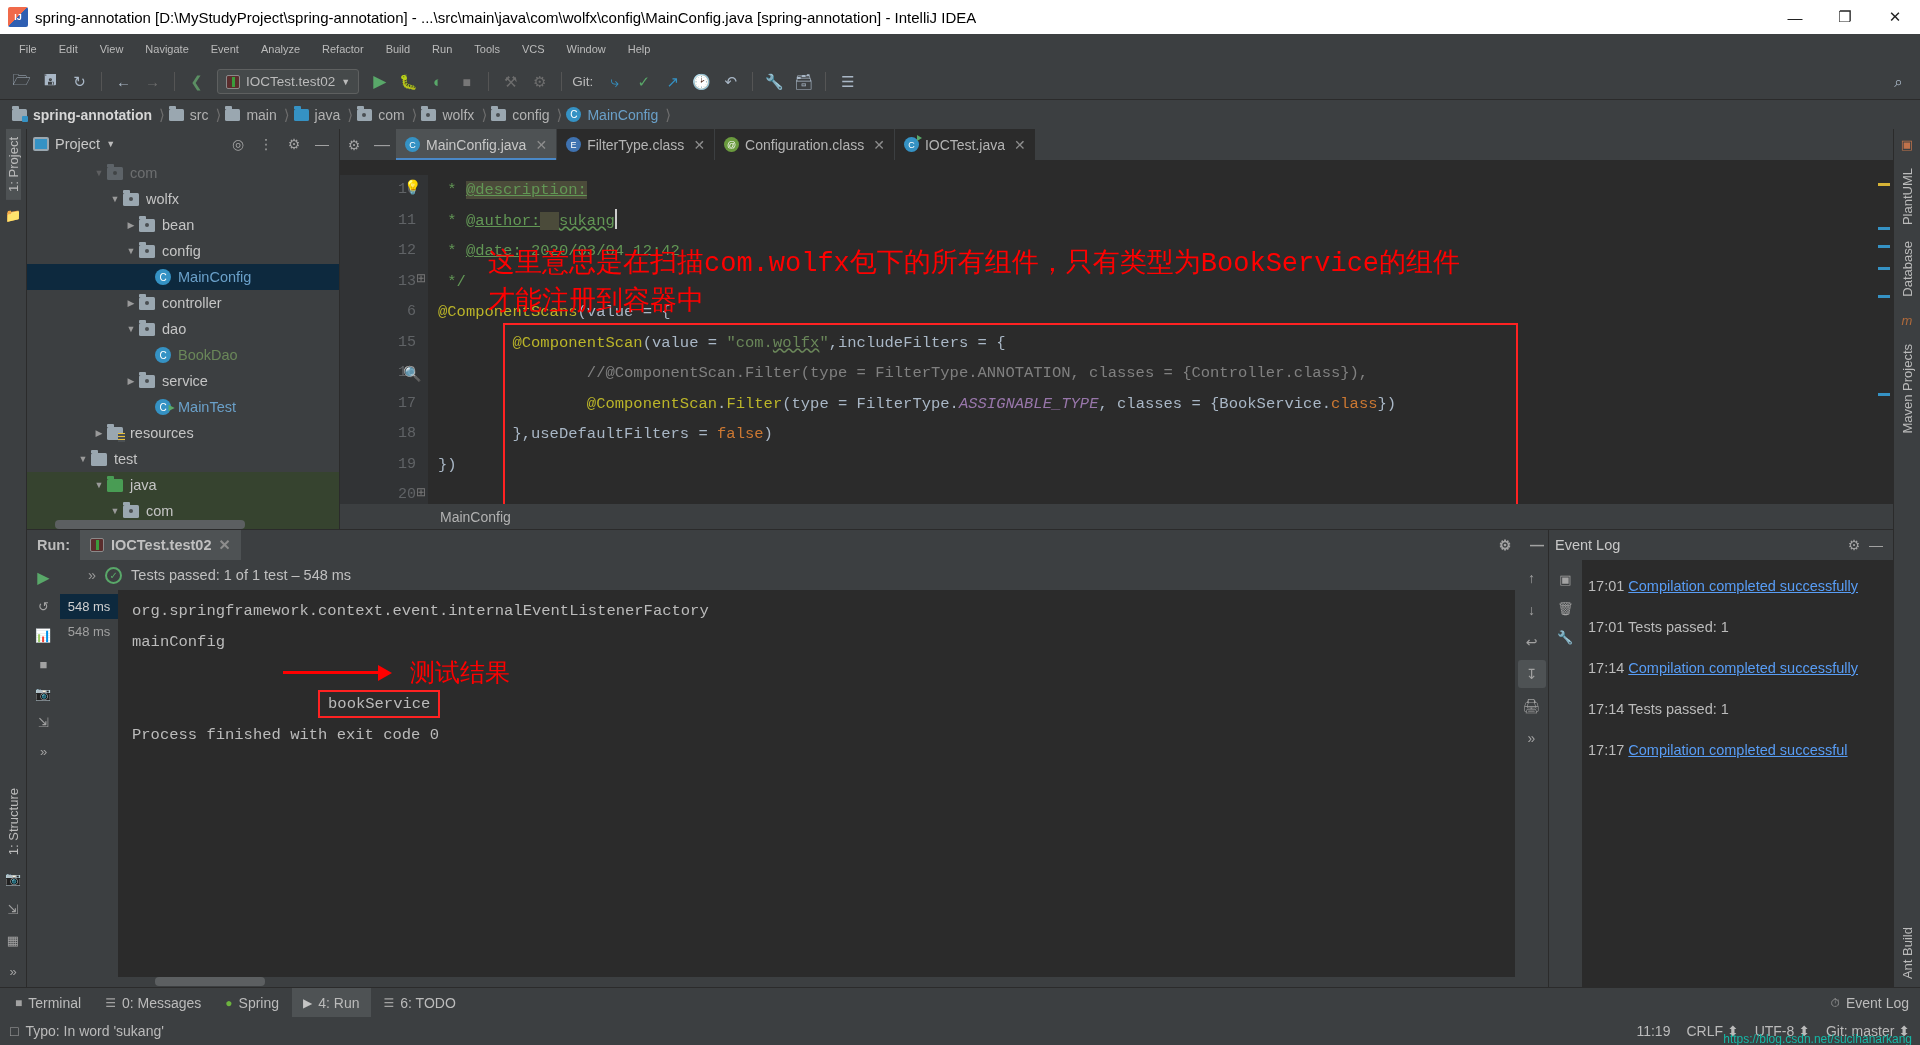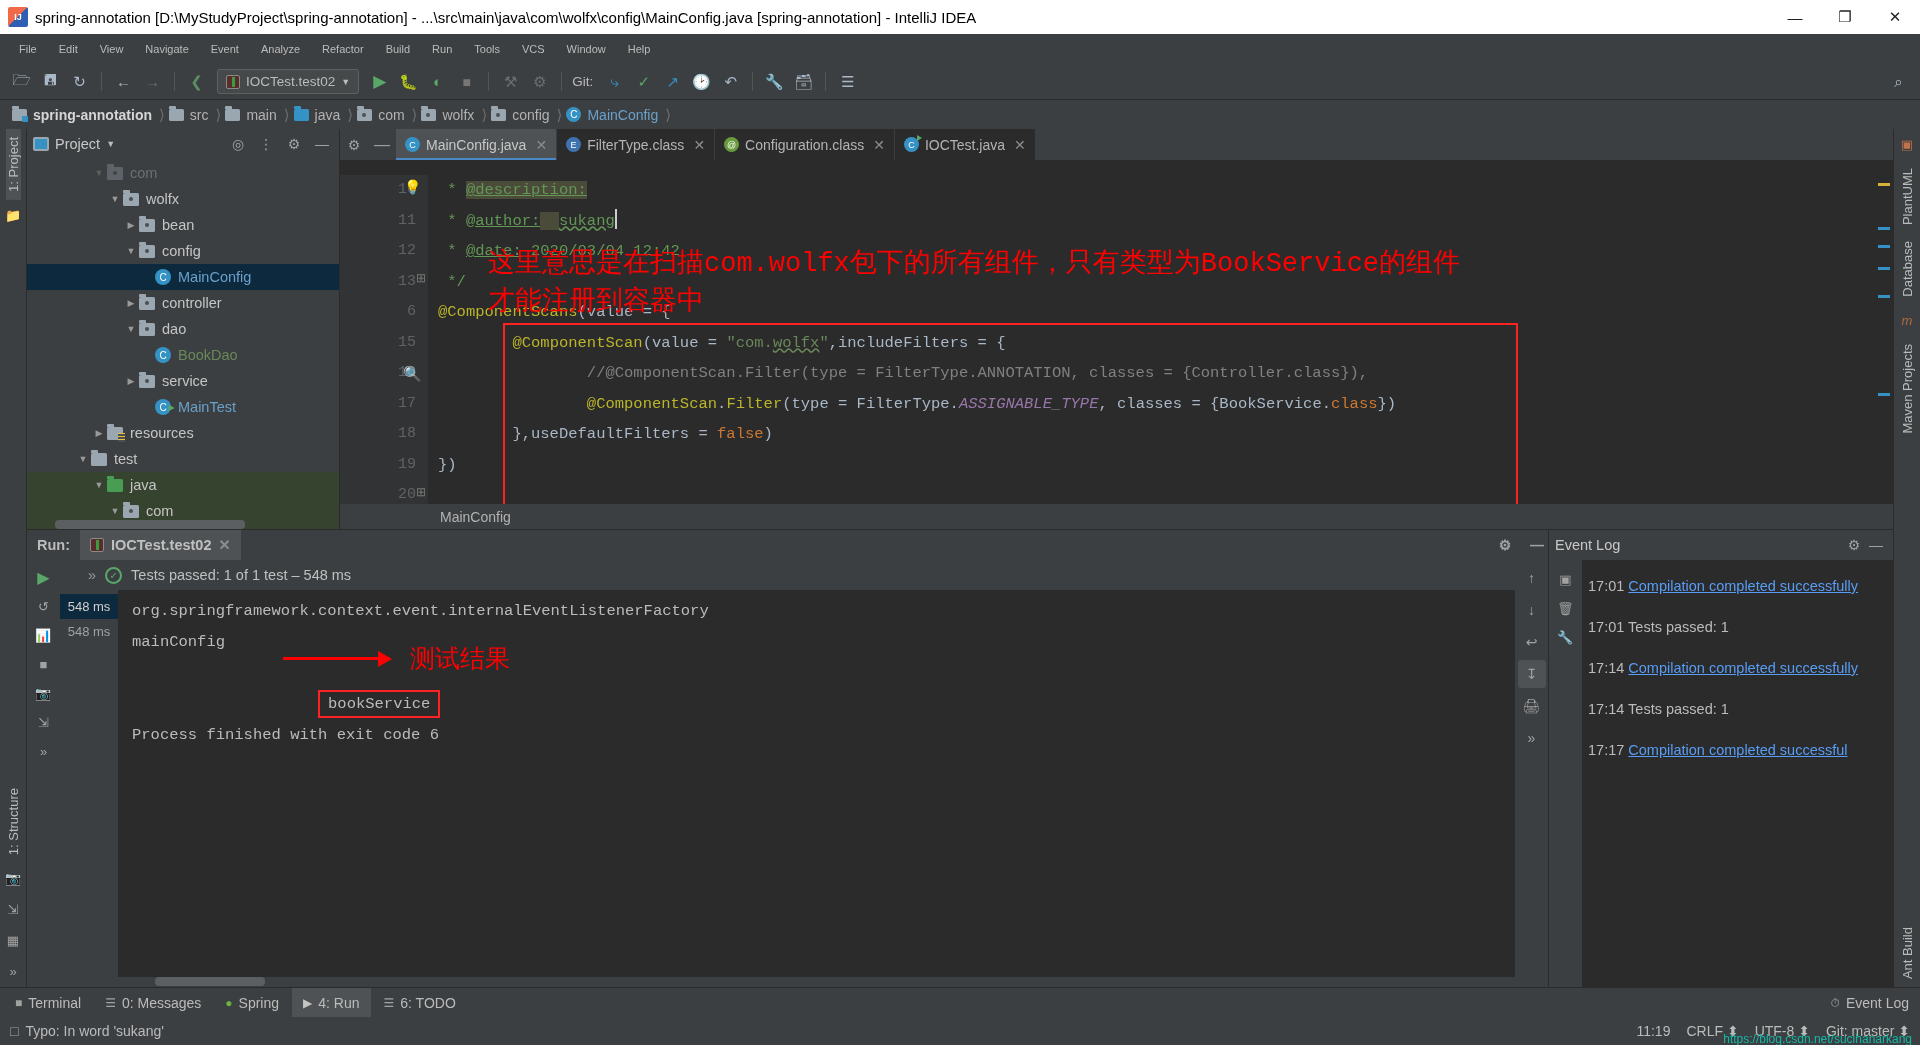--- a/index.html
+++ b/index.html
@@ -579,23 +579,23 @@
                   <div class="tm sel">548 ms</div>
                   <div class="tm">548 ms</div>
                 </div>
                 <div class="console">
                   <div class="cl">org.springframework.context.event.internalEventListenerFactory</div>
                   <div class="cl">mainConfig</div>
                   <div class="cl">
                     <span class="boxed">bookService</span>
                   </div>
                   <div class="cl"></div>
-                  <div class="cl">Process finished with exit code 6</div>
-
-                  <div class="arrow-note" style="left:165px; top:52px;">
+                  <div class="cl">Process finished with exit code 0</div>
+
+                  <div class="arrow-note" style="left:165px; top:66px;">
                     <span class="arrow-line"></span>
                     <span class="arrow-head"></span>
                     <span class="note-cn">测试结果</span>
                   </div>
                 </div>
               </div>
               <div class="run-scroll-h">
                 <div style="width:110px;height:9px;background:#5c5f61;border-radius:4px;margin-left:95px;"></div>
               </div>
             </div>

